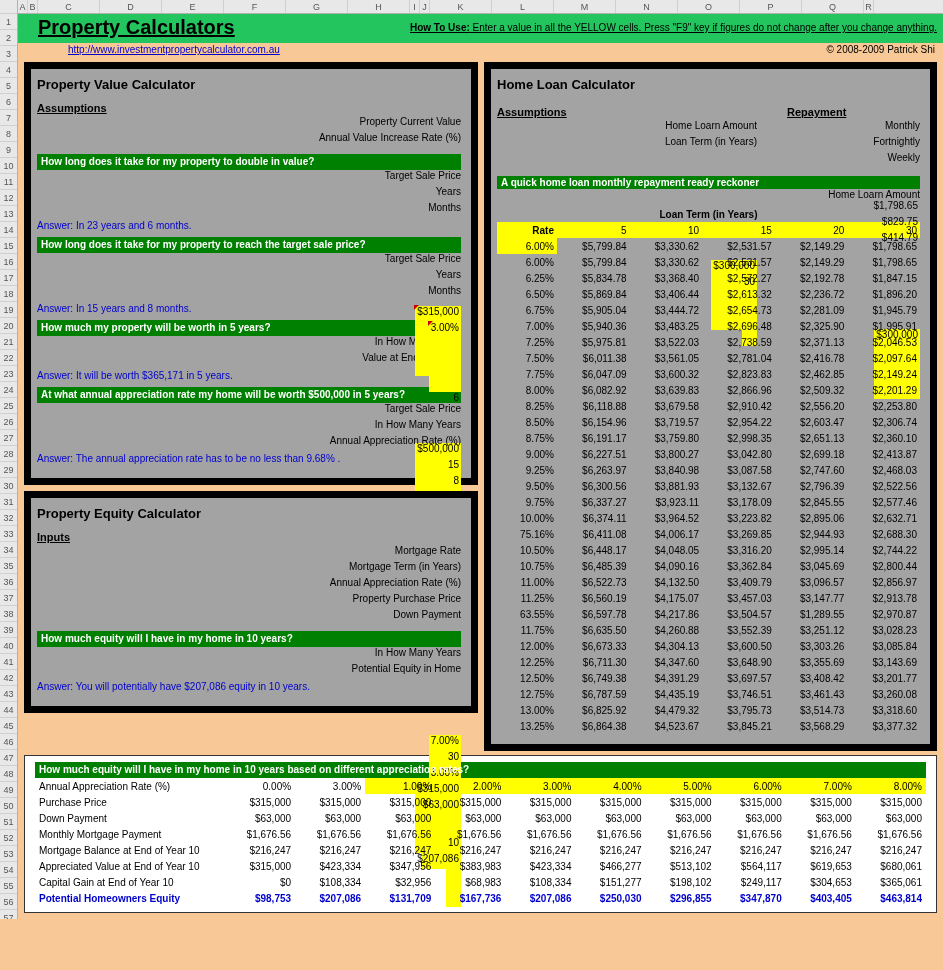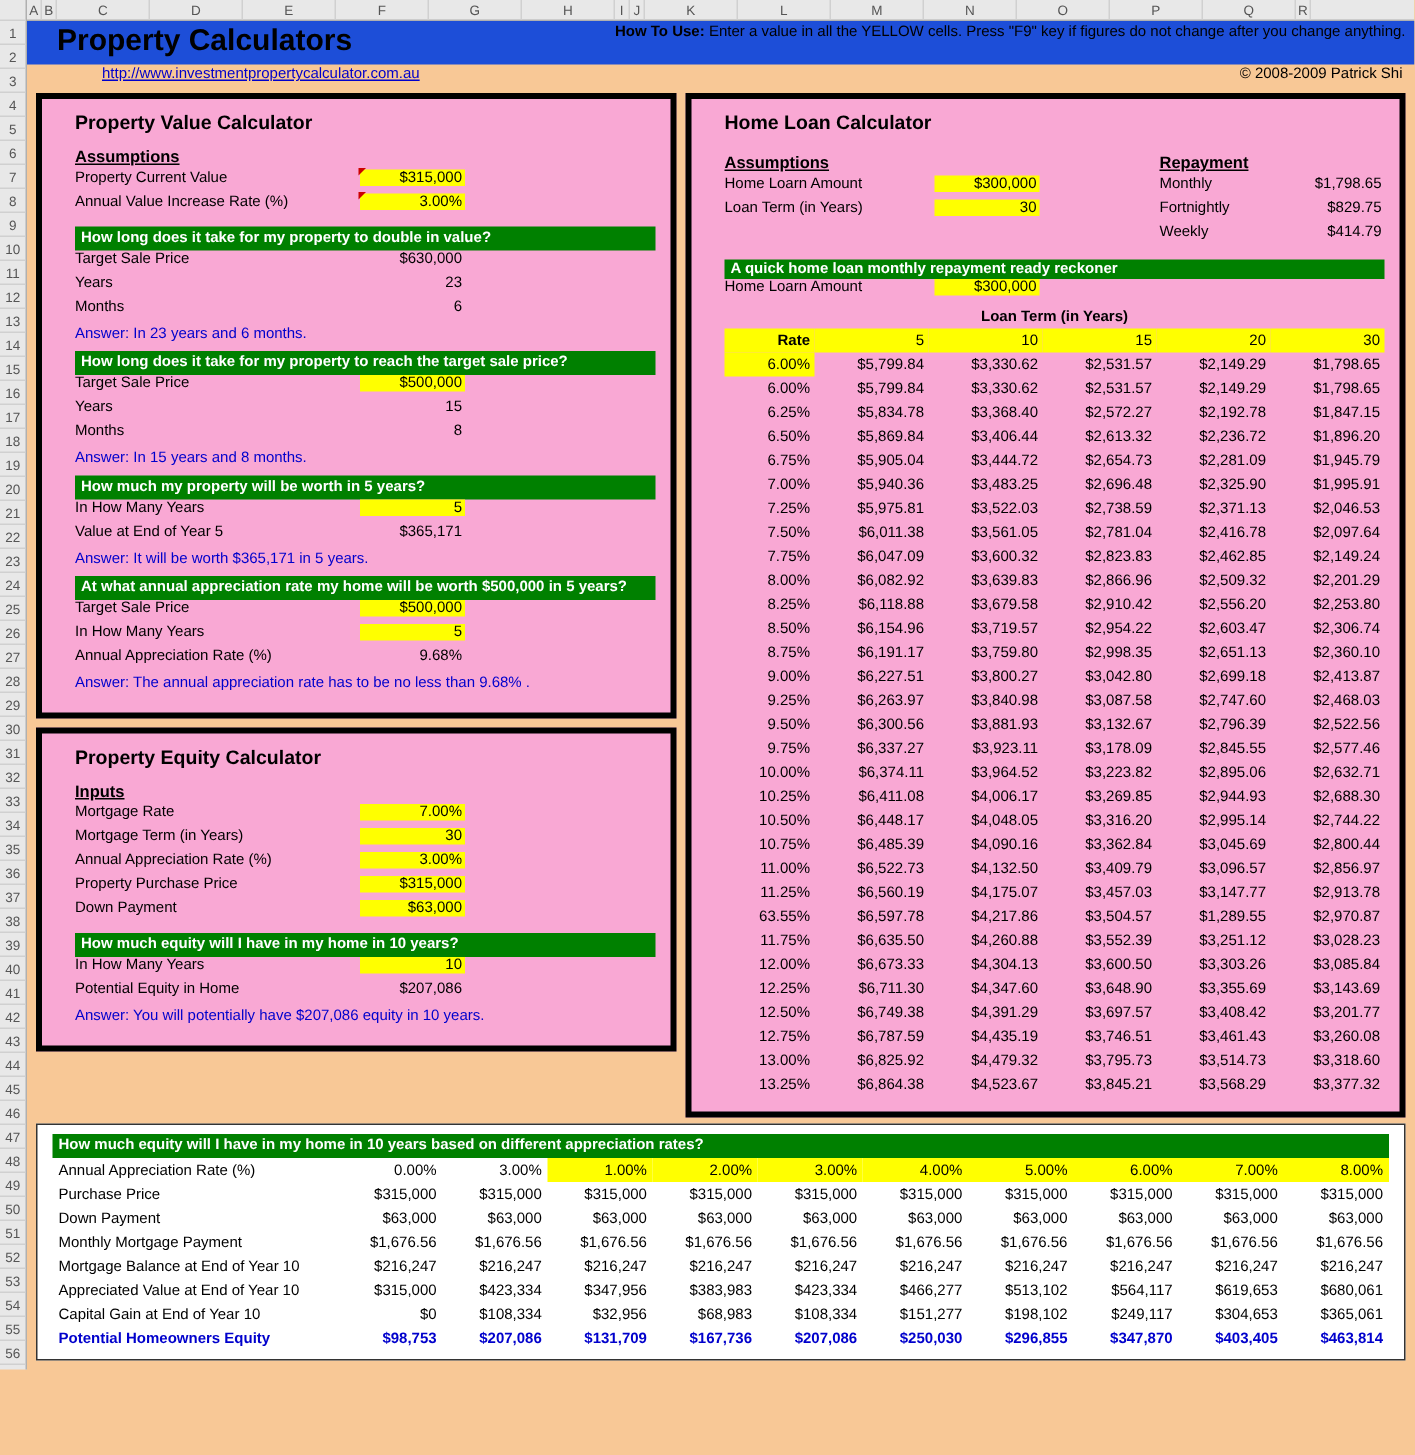--- a/index.html
+++ b/index.html
@@ -43,25 +43,26 @@
   }
   .col-headers div {
     font-size: 9px;
     color: #555;
     text-align: center;
     border-right: 1px solid #d0d0d0;
     line-height: 14px;
   }
   .content { padding-left: 18px; padding-top: 14px; }
   .title-row {
-    background: #1d4ed8;
+    background: #22c55e;
     padding: 2px 6px 4px 20px;
     display: flex;
     justify-content: space-between;
-    align-items: flex-start;
+    align-items: center;
+    text-decoration: underline;
   }
   .title-row h1 {
     margin: 0;
     font-size: 20px;
     font-weight: bold;
   }
   .howto { font-size: 10px; }
   .howto b { font-weight: bold; }
   .link-row {
     padding: 1px 8px 3px 50px;
@@ -71,36 +72,36 @@
   }
   .link-row a { color: #0000cc; text-decoration: underline; }
   .panels {
     display: flex;
     gap: 6px;
     padding: 4px 6px;
   }
   .left-col { width: 454px; display: flex; flex-direction: column; gap: 6px; }
   .right-col { flex: 1; border-radius: 32px; }
   .panel {
-    background: #f9a8d4;
-    border: 4px solid #000000;
-    padding: 6px 10px 10px 22px;
+    background: #a3a3a3;
+    border: 7px solid #000000;
+    padding: 6px 10px 10px 6px;
   }
   .panel h2 {
     margin: 2px 0 10px 0;
     font-size: 13px;
     font-weight: bold;
   }
   .section-head {
     font-size: 11px;
     font-weight: bold;
     text-decoration: underline;
     margin: 4px 0 2px 0;
   }
-  .kv { display: flex; align-items: flex-start; height: 16px; }
+  .kv { display: flex; align-items: flex-end; height: 16px; flex-direction: column; }
   .kv .label { flex: 0 0 190px; }
   .kv .val {
     flex: 0 0 70px;
     text-align: right;
     padding: 0 2px;
   }
   .input-cell { background: #ffff00; }
   .corner { position: relative; }
   .corner::before {
     content: "";
@@ -574,21 +575,21 @@
                 </tr>
                 <tr>
                   <td class="rate">10.00%</td>
                   <td>$6,374.11</td>
                   <td>$3,964.52</td>
                   <td>$3,223.82</td>
                   <td>$2,895.06</td>
                   <td>$2,632.71</td>
                 </tr>
                 <tr>
-                  <td class="rate">10.25%</td>
+                  <td class="rate">75.16%</td>
                   <td>$6,411.08</td>
                   <td>$4,006.17</td>
                   <td>$3,269.85</td>
                   <td>$2,944.93</td>
                   <td>$2,688.30</td>
                 </tr>
                 <tr>
                   <td class="rate">10.50%</td>
                   <td>$6,448.17</td>
                   <td>$4,048.05</td>

